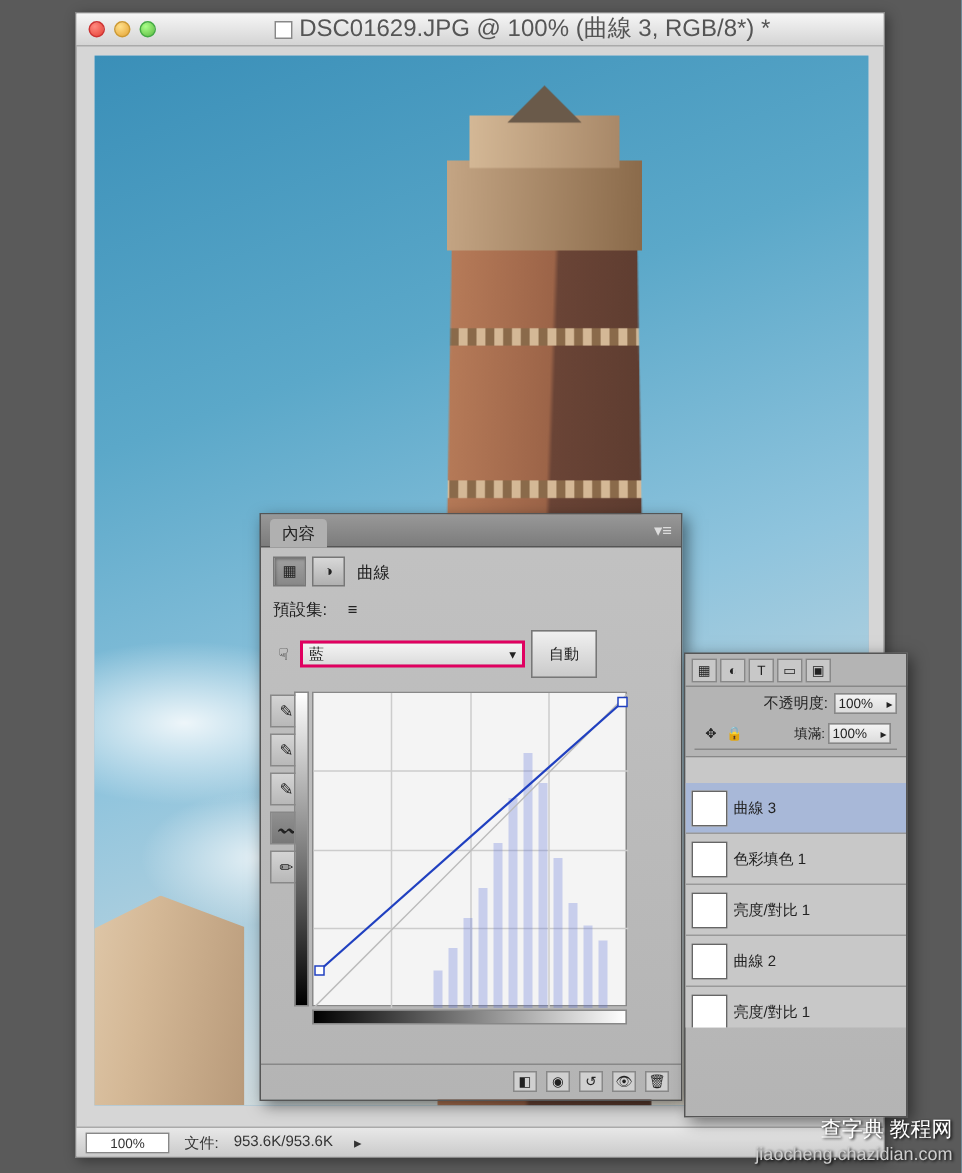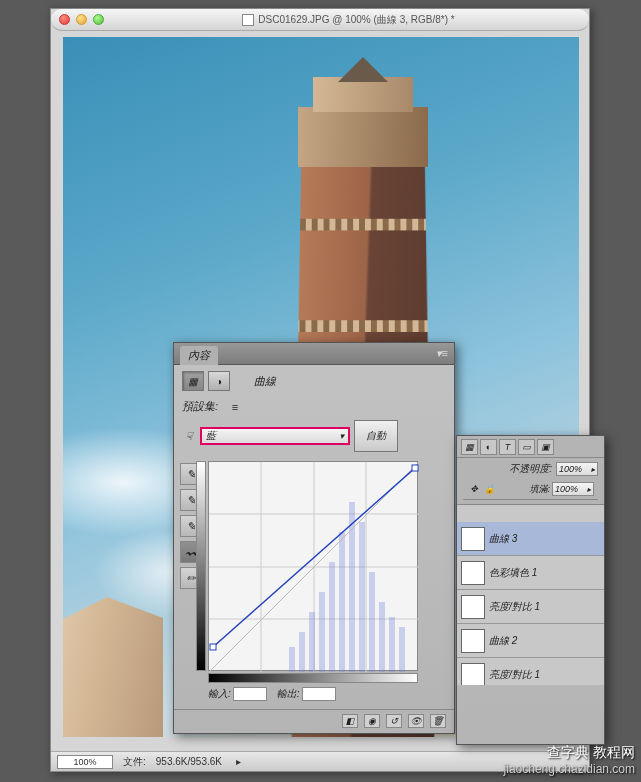--- a/index.html
+++ b/index.html
@@ -1,19 +1,19 @@
 <!DOCTYPE html>
 <html><head>
   <meta charset="utf-8">
   <style>
     * { margin: 0; padding: 0; box-sizing: border-box; font-family: "微软雅黑", Arial, sans-serif; }
     body { width: 641px; height: 782px; background: #5a5a5a; overflow: hidden; position: relative; }
     
     .window { position: absolute; top: 8px; left: 50px; width: 540px; height: 764px; background: #d6d6d6; border: 1px solid #888; box-shadow: 2px 2px 8px rgba(0,0,0,0.4); }
-    .titlebar { height: 22px; background: linear-gradient(#f6f6f6, #d4d4d4); border-bottom: 1px solid #aaa; display: flex; align-items: center; padding: 0 8px; font-size: 10px; color: #444; border-radius: 11px; }
+    .titlebar { height: 22px; background: linear-gradient(#f6f6f6, #d4d4d4); border-bottom: 1px solid #aaa; display: flex; align-items: center; padding: 0 8px; font-size: 16px; color: #444; }
     .traffic-lights { display: flex; gap: 6px; margin-right: 12px; }
     .tl { width: 11px; height: 11px; border-radius: 50%; }
     .tl.red { background: radial-gradient(circle at 35% 30%, #ff8a80, #e54035); border:1px solid #c33; }
     .tl.yellow { background: radial-gradient(circle at 35% 30%, #ffe08a, #e5a335); border:1px solid #c93; }
     .tl.green { background: radial-gradient(circle at 35% 30%, #aaff8a, #5cb940); border:1px solid #4a4; }
     .title-text { flex: 1; text-align: center; color: #555; }
     .doc-icon { width: 12px; height: 12px; background: #fff; border: 1px solid #888; margin-right: 4px; display: inline-block; vertical-align: middle; }
     
     .canvas { position: relative; margin: 6px 12px; width: 516px; height: 700px; background: #87b8d4; overflow: hidden; }
     .sky { position: absolute; inset: 0; background: linear-gradient(160deg, #3a8fb8 0%, #5ba8c9 30%, #8fc4dd 55%, #c9d9e0 80%, #e8dcc8 100%); }
@@ -23,21 +23,21 @@
     .tower-body { position: absolute; left: 40px; top: 80px; width: 140px; height: 580px; background: linear-gradient(92deg, #b97d5a 0%, #9c6448 48%, #6a4436 50%, #5a3a2e 100%); transform: perspective(800px) rotateX(3deg); clip-path: polygon(5% 0, 95% 0, 100% 100%, 0 100%); }
     .tower-stripe { position: absolute; width: 100%; height: 12px; background: repeating-linear-gradient(90deg, #d4b896 0 6px, #8a6a4a 6px 12px); }
     .tower-top { position: absolute; left: 45px; top: 30px; width: 130px; height: 60px; background: linear-gradient(92deg, #c4a584, #8a6a4a); }
     .tower-top::before { content:''; position:absolute; left:15px; top:-30px; width:100px; height:35px; background: linear-gradient(92deg,#d4b896,#a88868); }
     .tower-top::after { content:''; position:absolute; left:40px; top:-50px; width:50px; height:25px; background:#6a5a4a; clip-path: polygon(0 100%, 50% 0, 100% 100%); }
     .building-left { position:absolute; left:-40px; bottom:0; width:140px; height:140px; background: linear-gradient(100deg,#e8d4b8 0%,#d4b896 50%,#b89a7a 100%); clip-path: polygon(0 30%, 60% 0, 100% 15%, 100% 100%, 0 100%); }
     
     .statusbar { position: absolute; bottom: 0; left: 0; right: 0; height: 20px; background: linear-gradient(#e8e8e8, #cacaca); border-top: 1px solid #aaa; display: flex; align-items: center; font-size: 10px; color: #333; padding: 0 6px; gap: 10px; }
     .zoom-box { width: 56px; height: 14px; border: 1px solid #888; background:#fff; display:flex; align-items:center; justify-content:center; font-size:9px; }
     
-    .panel { position: absolute; background: linear-gradient(#c2c2c2, #b4b4b4); border: 1px solid #555; box-shadow: 3px 3px 10px rgba(0,0,0,0.5); font-size: 11px; color: #222; font-style: italic; }
+    .panel { position: absolute; background: linear-gradient(#c2c2c2, #b4b4b4); border: 1px solid #555; box-shadow: 3px 3px 10px rgba(0,0,0,0.5); font-size: 11px; color: #222; }
     
     .curves-panel { top: 342px; left: 173px; width: 282px; height: 392px; }
     .panel-header { height: 22px; background: linear-gradient(#989898, #7c7c7c); border-bottom: 1px solid #555; display: flex; align-items: center; padding: 0 6px; color: #eee; font-size: 11px; }
     .panel-tab { padding: 2px 8px; background: #b0b0b0; color: #222; border-top-left-radius: 3px; border-top-right-radius: 3px; margin-top: 4px; }
     .panel-menu { margin-left: auto; color: #ddd; cursor: pointer; }
     .panel-body { padding: 6px 8px; }
     .mode-row { display: flex; align-items: center; gap: 4px; margin-bottom: 8px; }
     .mode-btn { width: 22px; height: 20px; background: linear-gradient(#d8d8d8,#b0b0b0); border: 1px solid #777; display:flex; align-items:center; justify-content:center; font-size:10px; }
     .mode-btn.active { background: linear-gradient(#a0a0a0,#888); box-shadow: inset 1px 1px 2px rgba(0,0,0,0.3); }
     .preset-row { display: flex; align-items: center; gap: 10px; margin-bottom: 6px; }
@@ -130,21 +130,21 @@
 
 <div class="panel curves-panel">
   <div class="panel-header">
     <span class="panel-tab">內容</span>
     <span class="panel-menu">▾≡</span>
   </div>
   <div class="panel-body">
     <div class="mode-row">
       <div class="mode-btn active">▦</div>
       <div class="mode-btn">◑</div>
-      <span style="margin-left:20px">曲線</span>
+      <span style="margin-left:4px">曲線</span>
     </div>
     <div class="preset-row">
       <span class="label">預設集:</span>
       <span style="width:14px;text-align:center">≡</span>
     </div>
     <div class="channel-row">
       <span class="hand-icon">☟</span>
       <div class="channel-sel">
           <span>藍</span>
         </div>
@@ -183,30 +183,20 @@
       <rect class="hist-bar" x="80" y="185" width="6" height="25"></rect>
     </svg>
     <svg width="210" height="210" style="position:absolute;inset:0">
       <line x1="0" y1="210" x2="210" y2="0" stroke="#bbb" stroke-width="1"></line>
       <path class="curve-line" d="M 4 185 L 206 6"></path>
       <rect class="curve-pt" x="1" y="182" width="6" height="6"></rect>
       <rect class="curve-pt" x="203" y="3" width="6" height="6"></rect>
     </svg>
   </div>
   <div class="grad-strip horiz"></div>
-  <div class="io-row">
-    <div class="io-field">
-        <span>輸入:</span>
-        <div class="io-input"></div>
-      </div>
-    <div class="io-field">
-        <span>輸出:</span>
-        <div class="io-input"></div>
-      </div>
-  </div>
   <div class="bottom-icons">
     <div class="bi">◧</div>
     <div class="bi">◉</div>
     <div class="bi">↺</div>
     <div class="bi">👁</div>
     <div class="bi">🗑</div>
   </div>
 </div>
 
 <div class="panel layers-panel">

